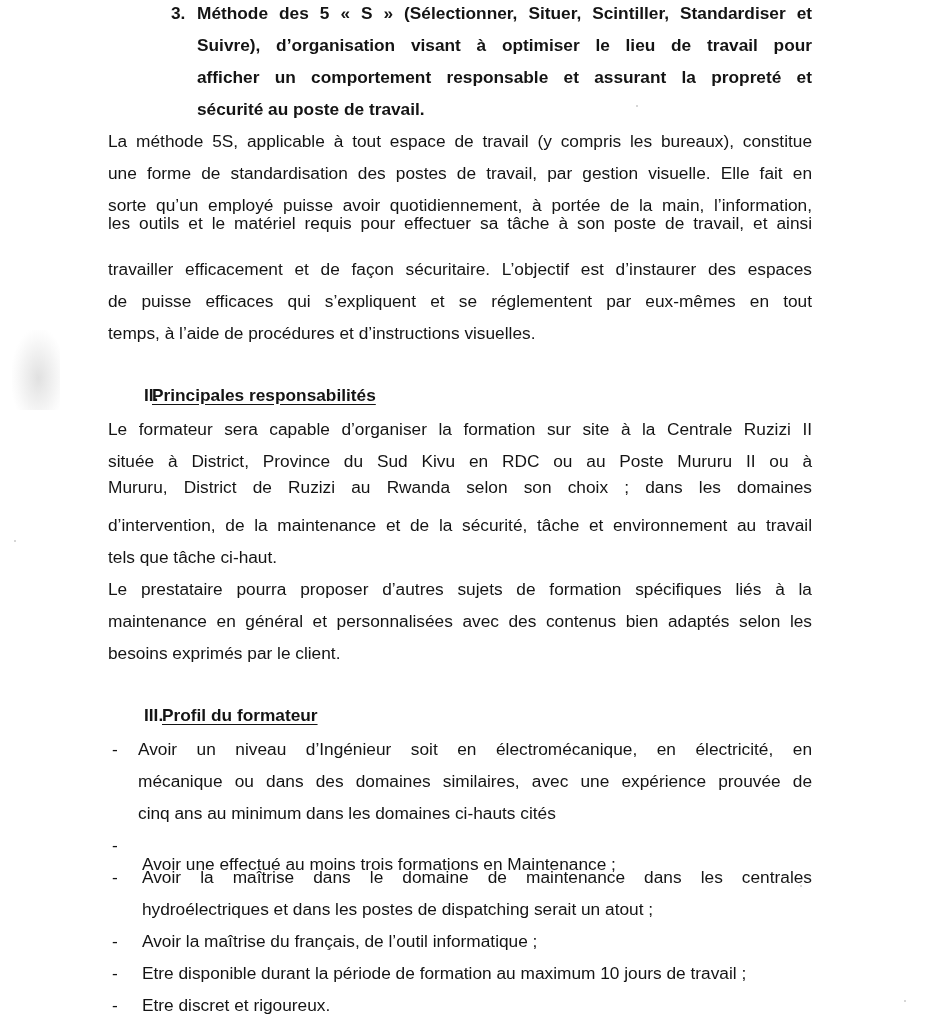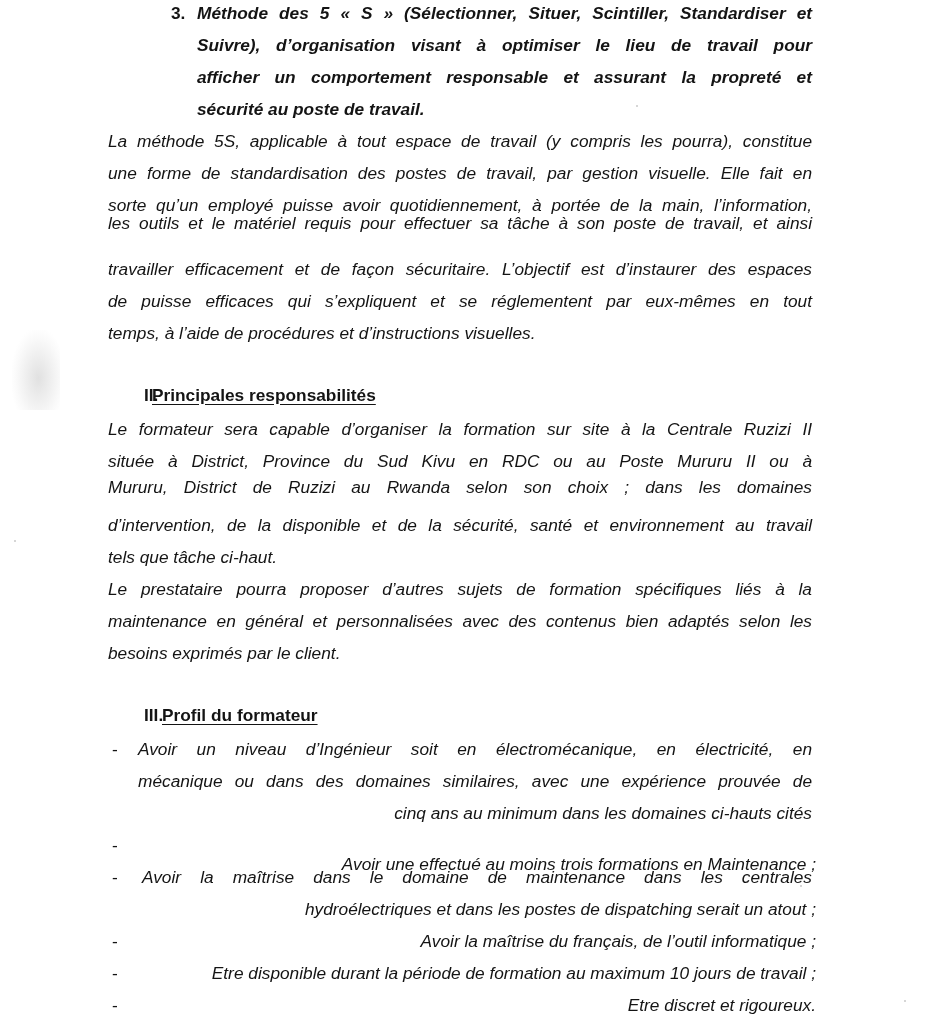--- a/index.html
+++ b/index.html
@@ -1,28 +1,28 @@
 <!DOCTYPE html>
 <html><head>
 <meta charset="utf-8">
 <style>
   html, body { margin: 0; padding: 0; background: #ffffff; }
   body { width: 934px; height: 1024px; position: relative; overflow: hidden;
          font-family: "Liberation Sans", sans-serif; color: #141414; }
   .page { position: absolute; left: 0; top: 0; width: 934px; height: 1024px; }
-  .line { position: absolute; font-size: 17.3px; line-height: 20px; white-space: nowrap; font-style: italic; }
+  .line { position: absolute; font-size: 17.3px; line-height: 20px; white-space: nowrap; }
   .just { text-align: justify; text-align-last: justify; }
   .bold { font-weight: bold; }
   .body-line { left: 108px; width: 704px; }
   .item3 { left: 197px; width: 615px; }
   .item3-num { position: absolute; left: 171px; font-size: 17.3px; font-weight: bold; line-height: 20px; }
   .heading-num { position: absolute; left: 108px; font-size: 17.3px; font-weight: bold; line-height: 20px; margin-left: 36px; }
   .heading-title { position: absolute; font-size: 17.3px; font-weight: bold; line-height: 20px; text-decoration: underline; text-underline-offset: 3px; }
   .dash { position: absolute; left: 112px; font-size: 17.3px; line-height: 20px; }
-  .bullet-line { left: 138px; width: 674px; text-align: right; }
+  .bullet-line { left: 138px; width: 674px; }
   .smudge { position: absolute; left: 12px; top: 330px; width: 48px; height: 80px;
             background: radial-gradient(ellipse at 55% 60%, rgba(200,200,200,0.55), rgba(230,230,230,0.2) 60%, rgba(255,255,255,0) 75%); }
   .speck { position: absolute; width: 2px; height: 2px; background: #c8c8c8; border-radius: 1px; }
 </style>
 </head>
 <body>
 
 <div class="page">
 
   <div class="smudge"></div>
@@ -33,37 +33,37 @@
 
   <div>
     <span class="item3-num" style="top:3px">3.</span>
     <div class="line bold item3 just" style="top:3px">Méthode des 5 « S » (Sélectionner, Situer, Scintiller, Standardiser et</div>
     <div class="line bold item3 just" style="top:35px">Suivre), d’organisation visant à optimiser le lieu de travail pour</div>
     <div class="line bold item3 just" style="top:67px">afficher un comportement responsable et assurant la propreté et</div>
     <div class="line bold item3" style="top:99px">sécurité au poste de travail.</div>
   </div>
 
   <div>
-    <div class="line body-line just" style="top:131px">La méthode 5S, applicable à tout espace de travail (y compris les pourra), constitue</div>
+    <div class="line body-line just" style="top:131px">La méthode 5S, applicable à tout espace de travail (y compris les bureaux), constitue</div>
     <div class="line body-line just" style="top:163px">une forme de standardisation des postes de travail, par gestion visuelle. Elle fait en</div>
     <div class="line body-line just" style="top:195px">sorte qu’un employé puisse avoir quotidiennement, à portée de la main, l’information,</div>
     <div class="line body-line just" style="top:213px">les outils et le matériel requis pour effectuer sa tâche à son poste de travail, et ainsi</div>
     <div class="line body-line just" style="top:259px">travailler efficacement et de façon sécuritaire. L’objectif est d’instaurer des espaces</div>
     <div class="line body-line just" style="top:291px">de puisse efficaces qui s’expliquent et se réglementent par eux-mêmes en tout</div>
     <div class="line body-line" style="top:323px">temps, à l’aide de procédures et d’instructions visuelles.</div>
   </div>
 
   <div>
     <span class="heading-num" style="top:385px">II.</span>
     <span class="heading-title" style="top:385px;left:152px">Principales responsabilités</span>
 
     <div class="line body-line just" style="top:419px">Le formateur sera capable d’organiser la formation sur site à la Centrale Ruzizi II</div>
     <div class="line body-line just" style="top:451px">située à District, Province du Sud Kivu en RDC ou au Poste Mururu II ou à</div>
     <div class="line body-line just" style="top:477px">Mururu, District de Ruzizi au Rwanda selon son choix ; dans les domaines</div>
-    <div class="line body-line just" style="top:515px">d’intervention, de la disponible et de la sécurité, santé et environnement au travail</div>
+    <div class="line body-line just" style="top:515px">d’intervention, de la maintenance et de la sécurité, tâche et environnement au travail</div>
     <div class="line body-line" style="top:547px">tels que tâche ci-haut.</div>
 
     <div class="line body-line just" style="top:579px">Le prestataire pourra proposer d’autres sujets de formation spécifiques liés à la</div>
     <div class="line body-line just" style="top:611px">maintenance en général et personnalisées avec des contenus bien adaptés selon les</div>
     <div class="line body-line" style="top:643px">besoins exprimés par le client.</div>
   </div>
 
   <div>
     <span class="heading-num" style="top:705px">III.</span>
     <span class="heading-title" style="top:705px;left:162px">Profil du formateur</span>

